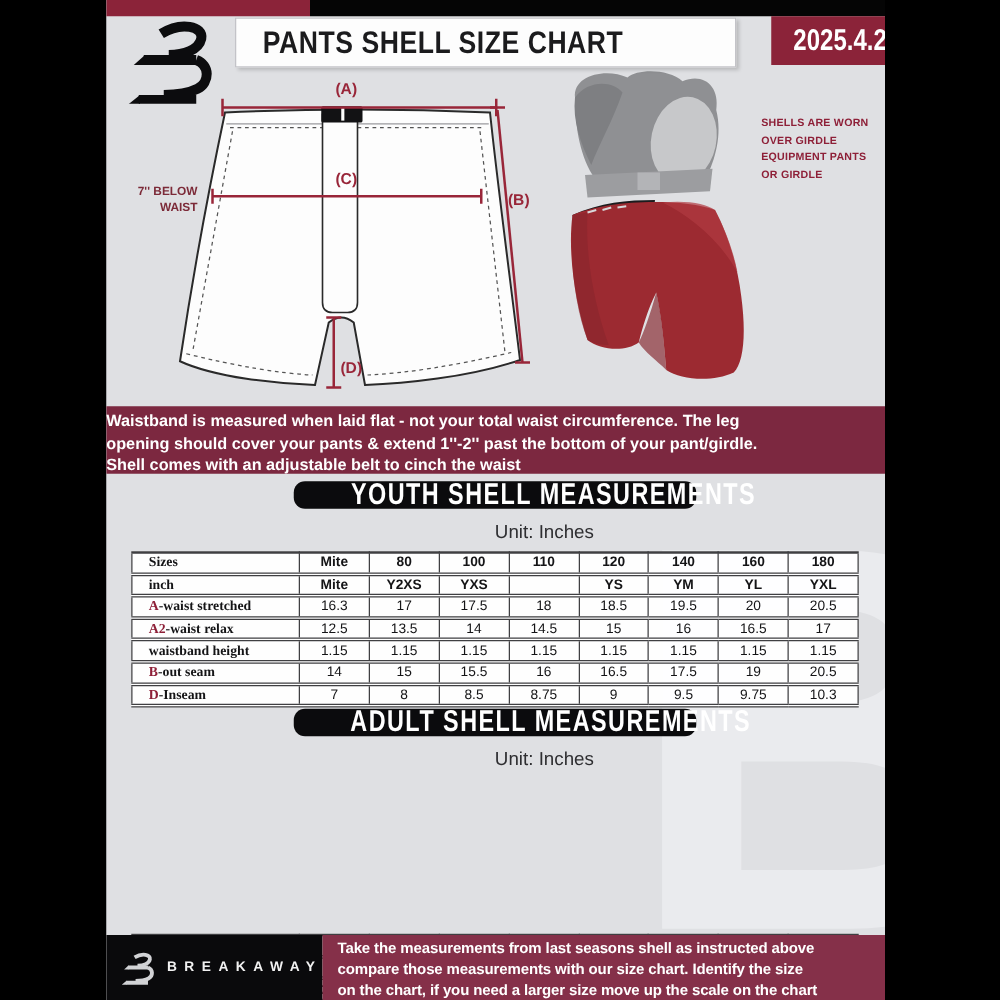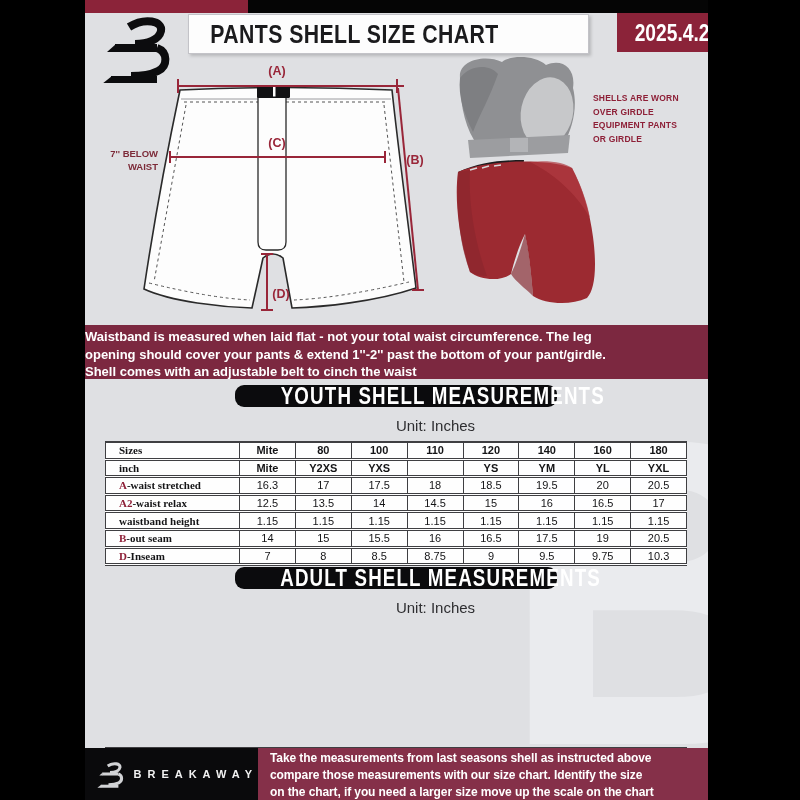--- a/index.html
+++ b/index.html
@@ -15,21 +15,21 @@
   .titlebox{left:103px;top:14px;width:399px;height:38px;background:#fdfdfd;border:1px solid #c3c3c8;
             box-shadow:2px 2px 3px rgba(0,0,0,.18);display:flex;align-items:center;}
   .titlebox .t{font-size:25px;font-weight:700;color:#1b1b1d;letter-spacing:.5px;white-space:nowrap;
                transform:scaleX(.85);transform-origin:left center;padding-left:25px;}
   .datebox{left:502px;top:13px;width:121px;height:39px;background:#8b2339;display:flex;align-items:center;justify-content:center;margin-left:30px;}
   .datebox .t{font-size:24px;font-weight:700;color:#fff;white-space:nowrap;transform:scaleX(.8);}
 
   
   .mlabel{color:#992639;font-size:12.5px;font-weight:700;text-align:center;}
   .waistnote{color:#7c2a38;font-size:9.5px;font-weight:700;text-align:right;line-height:13px;}
-  .shellsnote{color:#8e2038;font-size:8.5px;font-weight:700;line-height:13.5px;letter-spacing:.2px;}
+  .shellsnote{color:#8e2038;font-size:8.5px;font-weight:700;line-height:13.5px;letter-spacing:.2px;margin-left:16px;}
 
   
   .banner{left:0;top:325px;width:623px;height:54px;background:#7c2840;color:#fff;text-align:left;
           font-size:13px;font-weight:700;line-height:17.5px;padding-top:3px;box-sizing:border-box;}
 
   
   .secbox{left:150px;width:322px;height:22px;background:#0b0b0d;border-radius:9px;
           display:flex;align-items:center;justify-content:flex-start;}
   .secbox .t{color:#fff;font-size:24px;font-weight:700;letter-spacing:1.5px;white-space:nowrap;transform:scaleX(.78);}
   .unit{left:0;width:701px;text-align:center;font-size:15px;color:#2e2e31;}

